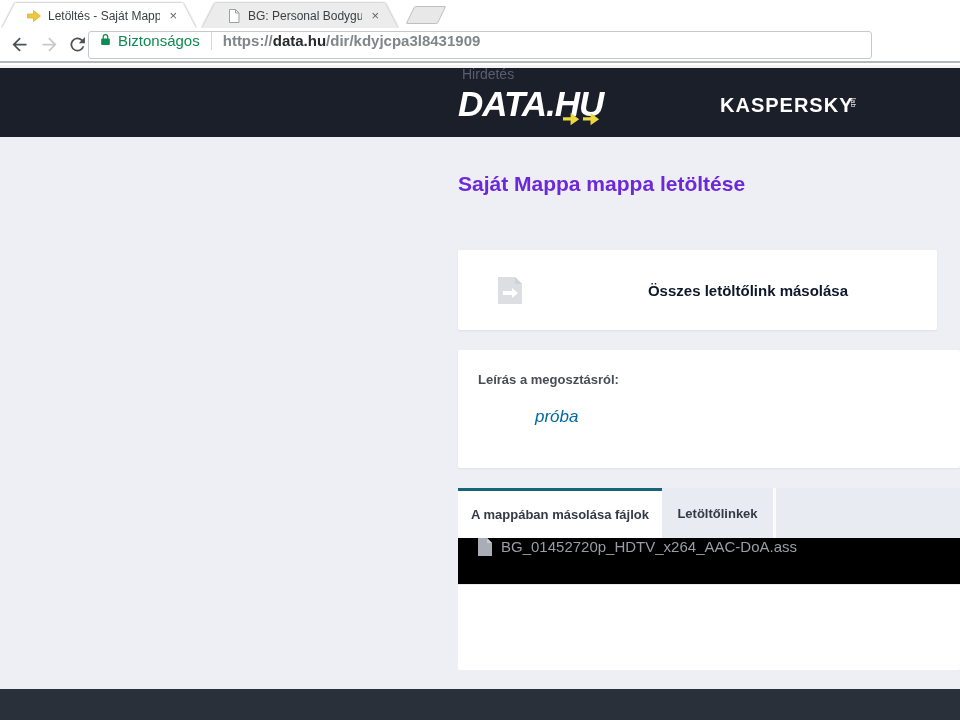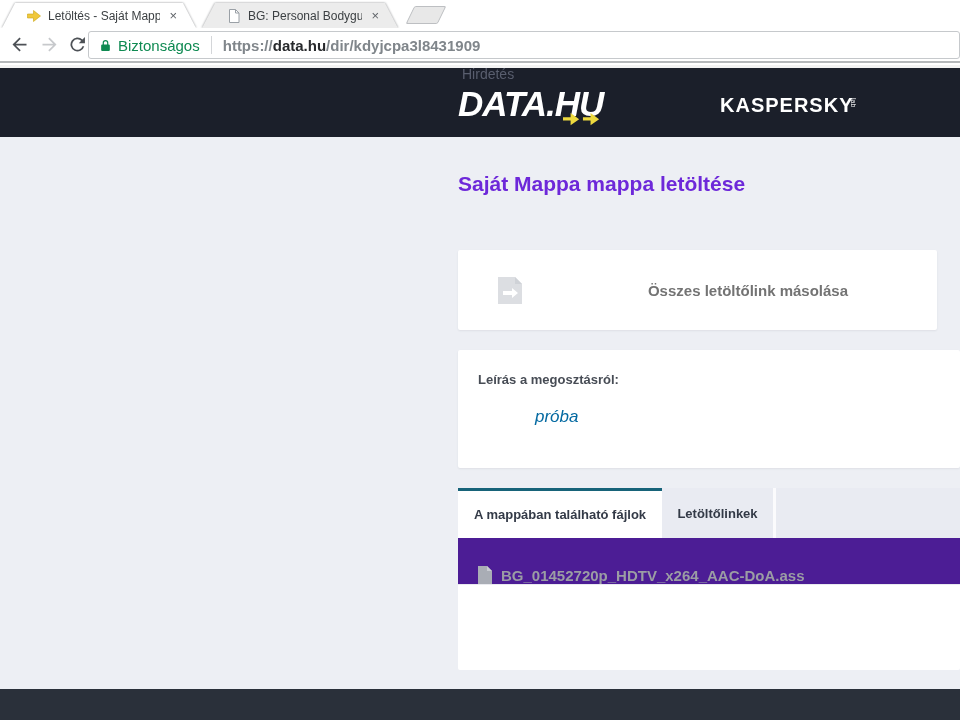--- a/index.html
+++ b/index.html
@@ -18,22 +18,22 @@
   .tab-title { font-size:12px; color:#3c4043; white-space:nowrap; overflow:hidden; flex:1; }
   .tab-close { font-size:13px; color:#5f6368; line-height:1; padding:2px 3px; cursor:pointer; }
   .newtab-btn { position:absolute; left:410px; top:6px; width:32px; height:18px; background:#e8e8e8;
                 border:1px solid #bdbfc2; border-radius:2px; transform:skewX(-26deg); }
   .favicon { width:16px; height:16px; flex:0 0 16px; }
 
   .toolbar { position:absolute; left:0; top:28px; width:960px; height:35px; background:#ffffff;
              border-bottom:2px solid #b5b8ba; display:flex; align-items:center; }
   .nav-icon { width:21px; height:21px; margin-left:9px; }
   .nav-icon.reload { margin-left:7px; }
-  .omnibox { position:absolute; left:88px; top:3px; width:872px; height:28px; background:#fff;
-             border:1px solid #c6c9cc; border-radius:3px; display:flex; align-items:center; padding:0 10px; }
+  .omnibox { position:absolute; left:88px; top:3px; width:784px; height:28px; background:#fff;
+             border:1px solid #c6c9cc; border-radius:3px; display:flex; align-items:flex-start; padding:0 10px; }
   .secure-label { color:#0f8a52; font-size:15px; margin-left:6px; }
   .omni-sep { width:1px; height:18px; background:#d4d6d9; margin:0 11px; }
   .url { font-size:15px; white-space:nowrap;font-weight:bold; }
   .url .scheme { color:#80868b; }
   .url .host { color:#27292c; }
   .url .path { color:#80868b; }
   .chrome-gap { position:absolute; left:0; top:65px; width:960px; height:3px; background:#f3f3f3; }
 
   
   .ad-header { position:absolute; left:0; top:68px; width:960px; height:69px; background:#1b1f2a; }
@@ -48,35 +48,35 @@
 
   
   .page-bg { position:absolute; left:0; top:137px; width:960px; height:552px; background:#edeff4; }
   .page-title { position:absolute; left:458px; top:172px; font-size:21px; font-weight:bold; color:#6d28d9; }
 
   .card { position:absolute; background:#ffffff; border-radius:2px; box-shadow:0 1px 2px rgba(40,45,60,0.08); }
   .card-copy { left:458px; top:250px; width:479px; height:80px; display:flex; align-items:center; }
   .copy-doc-icon { position:absolute; left:39px; top:26px; width:26px; height:29px; }
   .copy-link { position:absolute; left:101px; right:0; top:0; height:100%; display:flex;
                align-items:center; justify-content:center; font-size:15px; font-weight:bold;
-               color:#737373; cursor:pointer; }
+               color:#0f172a; cursor:pointer; }
 
   .card-desc { left:458px; top:350px; width:502px; height:118px; }
   .desc-label { position:absolute; left:20px; top:22px; font-size:13px; font-weight:bold; color:#474c55; }
   .desc-value { position:absolute; left:77px; top:57px; font-size:17px; font-style:italic; color:#0369a1; }
 
   .card-files { left:458px; top:488px; width:502px; height:182px; box-shadow:none; background:#ffffff; }
   .filetab-bar { position:absolute; left:0; top:0; width:100%; height:50px; background:#e9ebf2; }
   .filetab { position:absolute; top:0; height:50px; display:flex; align-items:center; justify-content:center;
              font-size:13px; font-weight:bold; color:#333a47; cursor:pointer; }
   .filetab.active { left:0; width:204px; background:#ffffff; border-top:3px solid #176379; }
   .filetab.inactive { left:204px; width:111px; background:#e9ebf2; }
   .filetab-sep { position:absolute; left:315px; top:0; width:3px; height:50px; background:#fbfbfd; }
-  .file-row { position:absolute; left:0; top:50px; width:100%; height:47px; background:#4c1d95;
-              border-bottom:1px solid #e9eaef; display:flex; align-items:flex-end; padding-left:20px; gap:9px;font-weight:bold; }
+  .file-row { position:absolute; left:0; top:50px; width:100%; height:47px; background:#000000;
+              border-bottom:1px solid #e9eaef; display:flex; align-items:flex-start; padding-left:20px; gap:9px; }
   .file-name { font-size:15px; color:#9b9da4; }
 
   .footer { position:absolute; left:0; top:689px; width:960px; height:31px; background:#2a303a; }
 </style>
 </head>
 <body>
 
 <div id="screen">
 
   <div class="tabstrip">
@@ -149,21 +149,21 @@
     <span class="copy-link">Összes letöltőlink másolása</span>
   </div>
 
   <div class="card card-desc">
     <span class="desc-label">Leírás a megosztásról:</span>
     <span class="desc-value">próba</span>
   </div>
 
   <div class="card card-files">
     <div class="filetab-bar"></div>
-    <div class="filetab active">A mappában található fájlok</div>
+    <div class="filetab active">A mappában másolása fájlok</div>
     <div class="filetab inactive">Letöltőlinkek</div>
     <div class="filetab-sep"></div>
     <div class="file-row">
       <svg width="14" height="18" viewBox="0 0 14 18">
         <path d="M0 0h9l5 5v13H0z" fill="#a9adb5"></path>
         <path d="M9 0v5h5z" fill="#c9ccd2"></path>
       </svg>
       <span class="file-name">BG_01452720p_HDTV_x264_AAC-DoA.ass</span>
     </div>
   </div>

